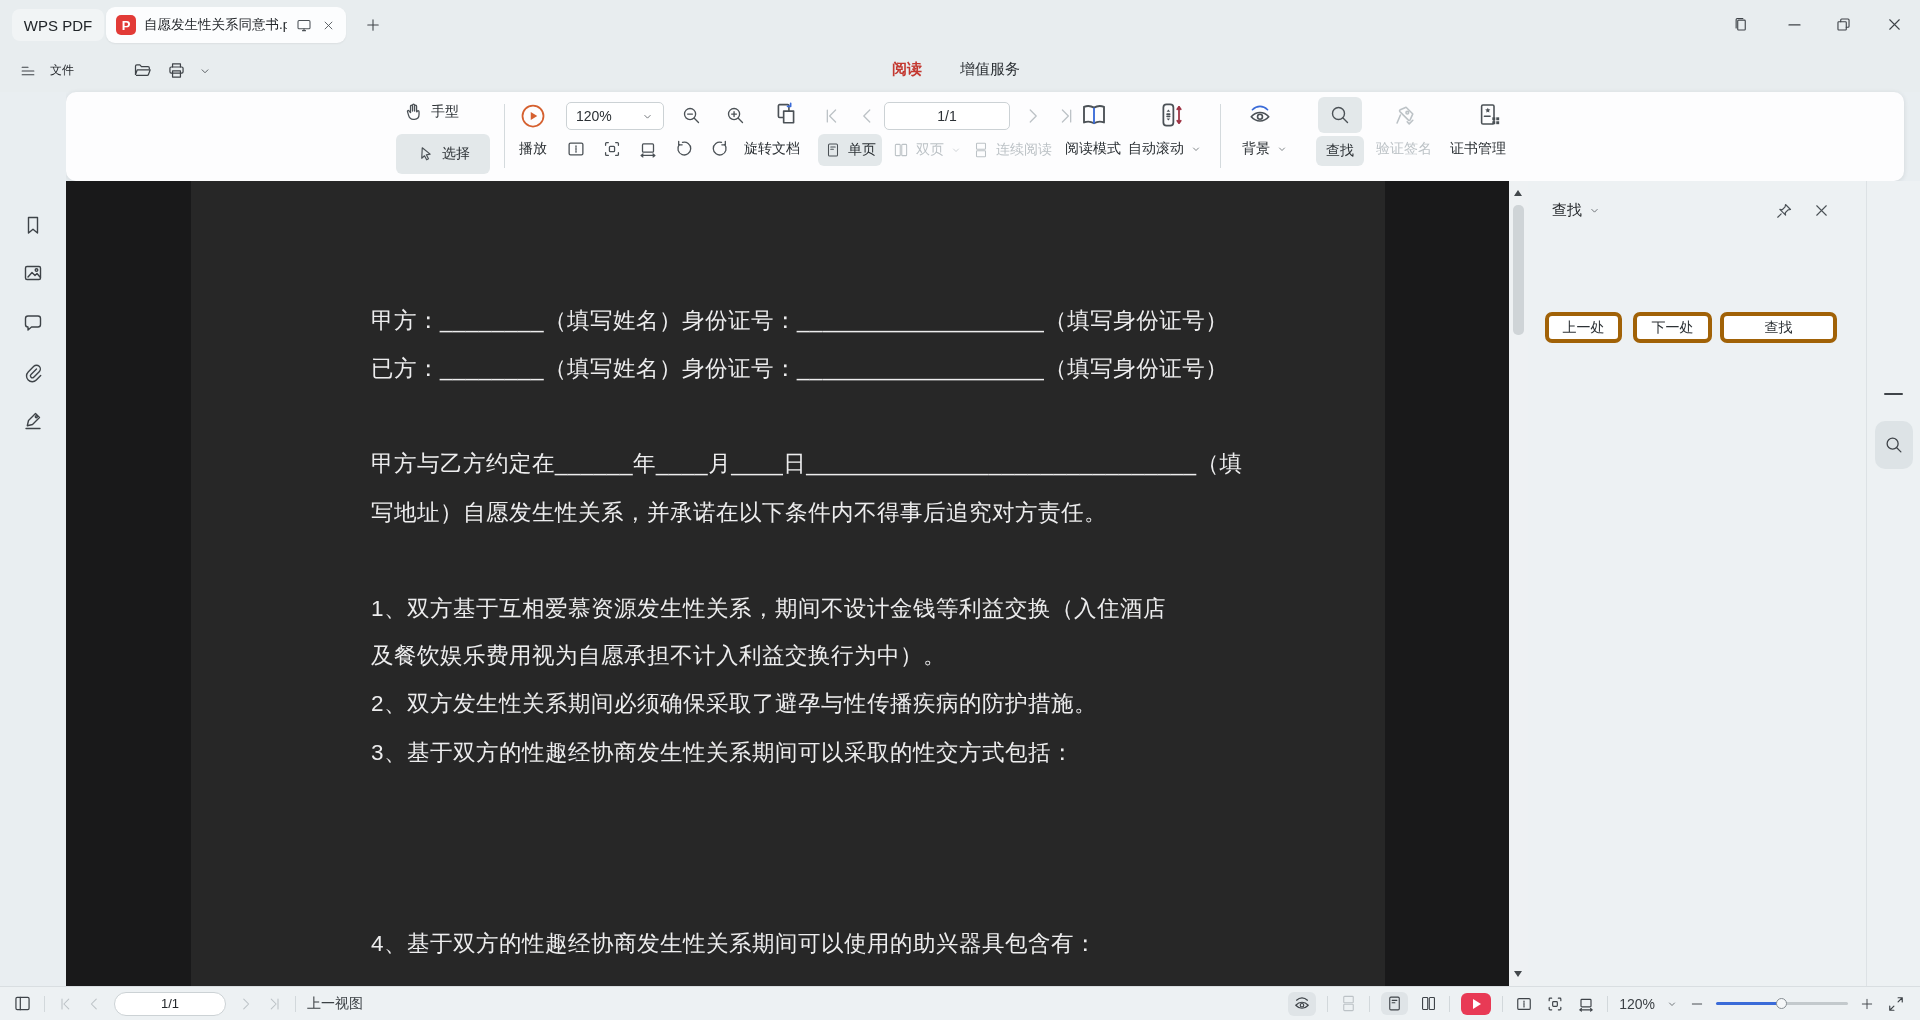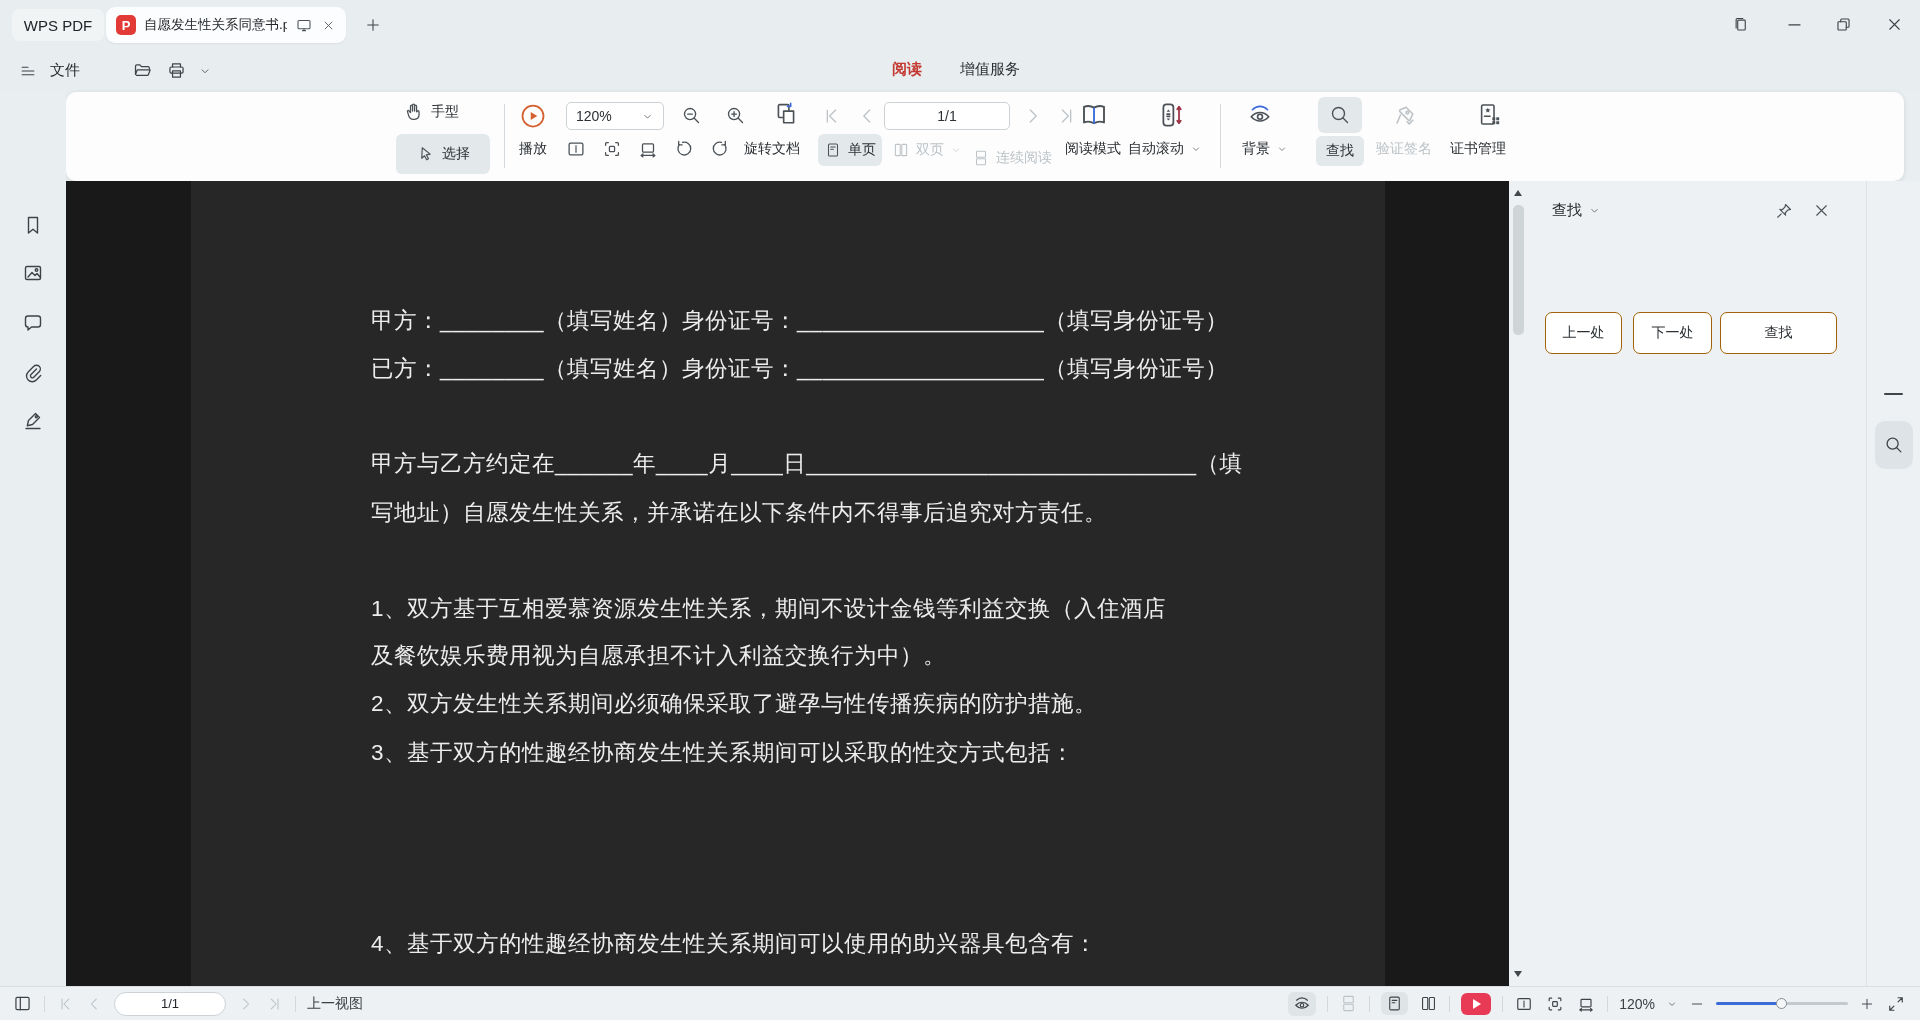--- a/index.html
+++ b/index.html
@@ -21,21 +21,21 @@
          box-shadow:0 1px 2px rgba(0,0,0,.06); display:flex; align-items:center; padding:0 10px; }
   .pdf-logo { width:20px; height:20px; border-radius:5px; background:#e23b37; color:#fff; font-size:13px;
               font-weight:bold; display:flex; align-items:center; justify-content:center; flex:0 0 auto; }
   .tab-title { font-size:13.5px; color:#24282c; margin-left:8px; white-space:nowrap; overflow:hidden; flex:1; }
   .tab-ico { margin-left:8px; flex:0 0 auto; }
   .newtab { position:absolute; left:360px; top:12px; width:26px; height:26px; display:flex; align-items:center; justify-content:center; }
   .winctl { position:absolute; top:10px; width:30px; height:28px; display:flex; align-items:center; justify-content:center; }
 
   
   .menubar { position:absolute; left:0; top:49px; width:1920px; height:43px; background:#e8edef; }
-  .mb-item { position:absolute; top:0; height:43px; display:flex; align-items:center; font-size:15px; color:#24282c; }
+  .mb-item { position:absolute; top:0; height:43px; display:flex; align-items:center; font-size:12px; color:#24282c; }
   .vline { position:absolute; width:1px; background:#d4dadd; }
   .ribbon-tab { position:absolute; top:0; height:40px; display:flex; align-items:center; font-size:15px; color:#2c3135; }
   .ribbon-tab.active { color:#c33830; font-weight:bold; }
   .ribbon-underline { position:absolute; height:3px; border-radius:2px; background:#c33830; }
 
   
   .toolbar { position:absolute; left:66px; top:92px; width:1838px; height:89px; background:#fdfdfe; border-radius:10px;
              box-shadow:0 1px 5px rgba(30,40,50,.12); }
   .ti { position:absolute; display:flex; align-items:center; gap:6px; font-size:14px; color:#2b3034; white-space:nowrap; }
   .ti.gray { color:#bcc2c6; }
@@ -62,21 +62,21 @@
   .sb-arrow-dn { bottom:9px; border-top:6px solid #43484c; }
   .sb-thumb { position:absolute; left:4px; top:24px; width:11px; height:130px; border-radius:5px; background:#cfd4d7; }
 
   
   .find-panel { position:absolute; left:1528px; top:181px; width:338px; height:805px; background:#edf1f3; }
   .fp-title { position:absolute; left:24px; top:20px; font-size:15px; color:#26292c; display:flex; align-items:center; gap:6px; }
   .fp-ico { position:absolute; top:20px; }
   .searchbox { position:absolute; left:17px; top:82px; width:292px; height:38px; background:#fff; border:1px solid #d9dee1;
                border-radius:7px; display:flex; align-items:center; padding:0 12px; gap:9px; }
   .searchbox .q { font-size:15px; color:#2a2e32; flex:1; }
-  .fp-btn { position:absolute; top:131px; height:42px; background:#fff; border:1px solid #a16207; border-radius:7px;
+  .fp-btn { position:absolute; top:131px; height:31px; background:#fff; border:4px solid #a16207; border-radius:7px;
             display:flex; align-items:center; justify-content:center; font-size:14px; color:#2c3135; }
 
   
   .right-rail { position:absolute; left:1866px; top:181px; width:54px; height:805px; background:#edf1f3; border-left:1px solid #dde2e5; }
   .rr-min { position:absolute; left:17px; top:212px; width:19px; height:2px; background:#3f4449; border-radius:1px; }
   .rr-find { position:absolute; left:8px; top:240px; width:38px; height:48px; background:#dde3e6; border-radius:10px;
              display:flex; align-items:center; justify-content:center; }
 
   
   .statusbar { position:absolute; left:0; top:986px; width:1920px; height:34px; background:#edf1f3; border-top:1px solid #d9dee1;
@@ -300,21 +300,21 @@
     <div class="ti gray" style="left:826px; top:42px; height:32px;">
       <svg class="i dim" width="18" height="18" viewBox="0 0 24 24">
           <rect x="4.5" y="4.5" width="6.5" height="15" rx="1"></rect>
           <rect x="13" y="4.5" width="6.5" height="15" rx="1"></rect>
         </svg>
       <span>双页</span>
       <svg class="i dim" width="12" height="12" viewBox="0 0 24 24">
           <path d="M7 10l5 5 5-5"></path>
         </svg>
     </div>
-    <div class="ti gray" style="left:906px; top:42px; height:32px;margin-top:8px;">
+    <div class="ti gray" style="left:906px; top:42px; height:32px;">
       <svg class="i dim" width="18" height="18" viewBox="0 0 24 24">
           <rect x="6" y="3" width="12" height="8" rx="1"></rect>
           <rect x="6" y="13" width="12" height="8" rx="1"></rect>
         </svg>
       <span>连续阅读</span>
     </div>
 
     <div class="ti" style="left:1012px; top:7px;">
       <svg class="i" width="32" height="32" viewBox="0 0 24 24">
           <path d="M12 6.5c-2.3-1.4-5-1.6-7.5-.6v11.7c2.5-1 5.2-.8 7.5.6 2.3-1.4 5-1.6 7.5-.6V5.9c-2.5-1-5.2-.8-7.5.6z"></path>

